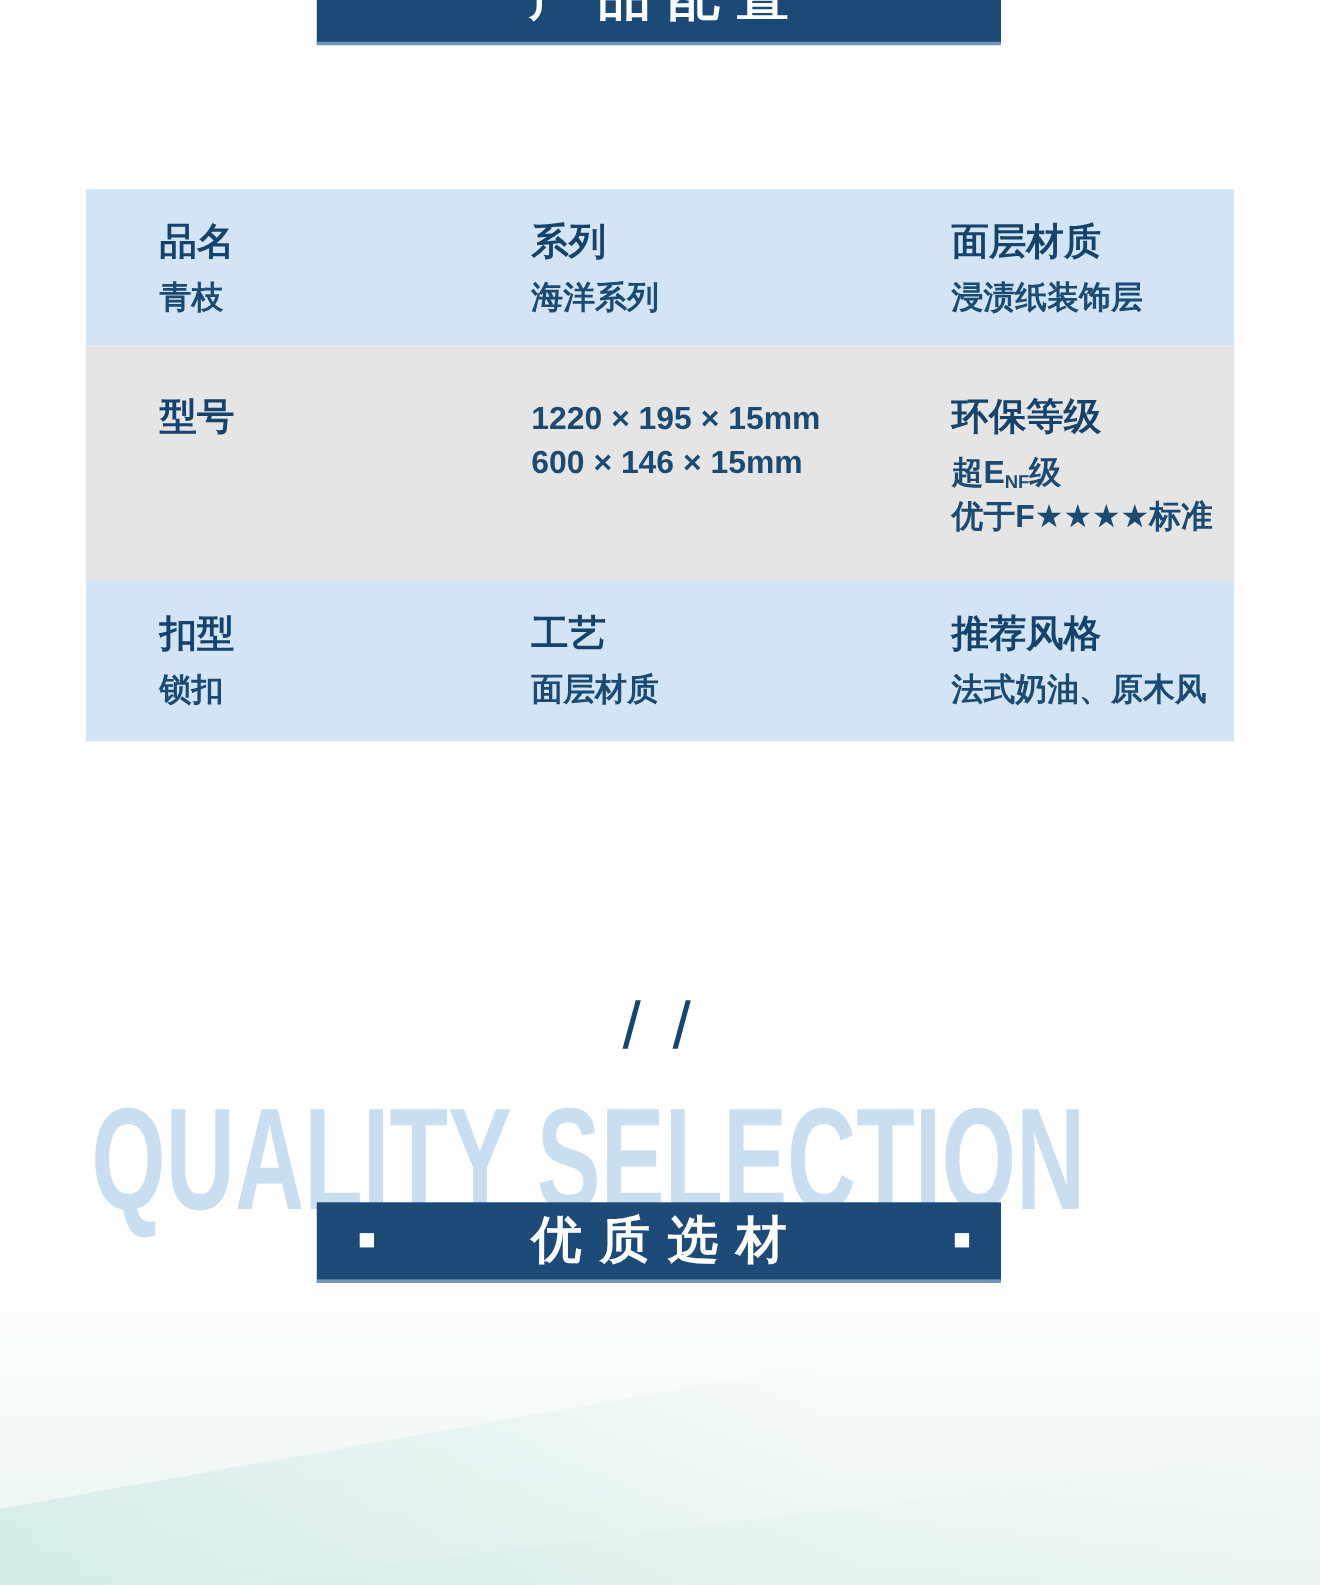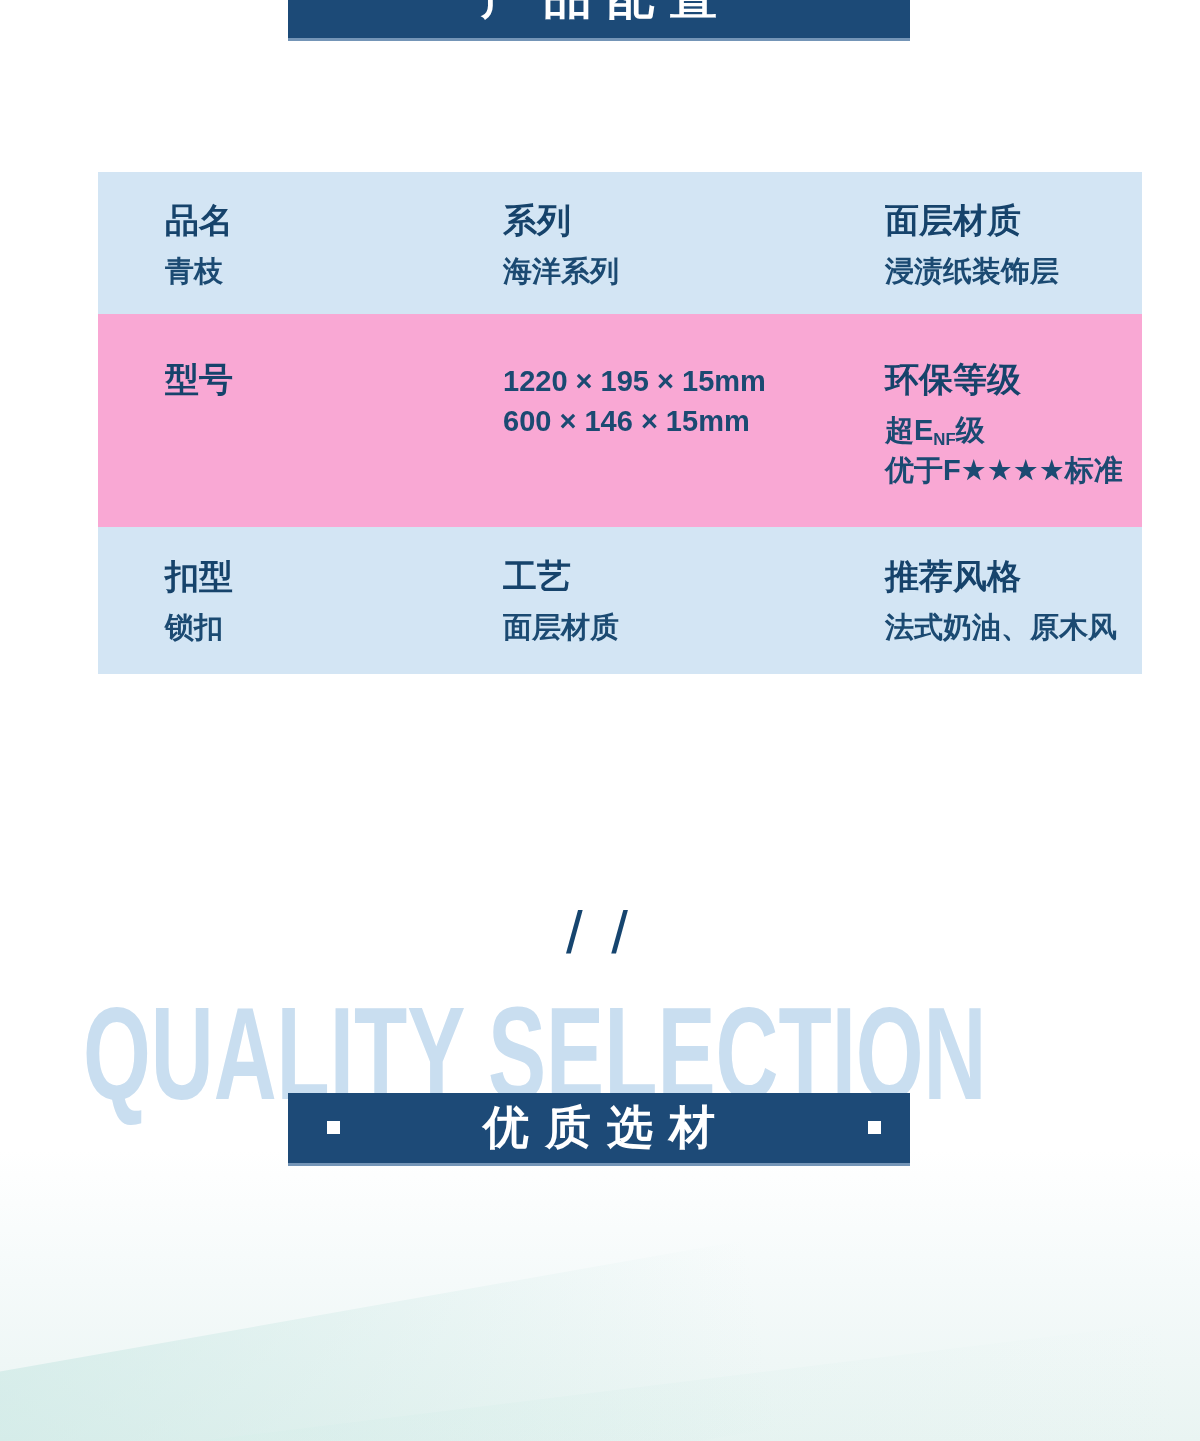--- a/index.html
+++ b/index.html
@@ -18,24 +18,23 @@
     position:absolute;left:0;top:-27px;width:100%;
     text-align:center;color:#ffffff;font-weight:bold;
     font-size:47px;line-height:1;letter-spacing:16px;text-indent:16px;
     white-space:nowrap;
   }
   
   .spec-row{
     position:absolute;left:78px;width:1044px;
     display:grid;grid-template-columns:335px 382px 327px;
     box-sizing:border-box;
-    margin-left:20px;
   }
   .row-1{top:172px;height:142px;background:#d3e5f4;}
-  .row-2{top:314px;height:213px;background:#f9a8d4;}
+  .row-2{top:314px;height:213px;background:#e5e5e5;}
   .row-3{top:527px;height:147px;background:#d3e5f4;}
   .cell{box-sizing:border-box;}
   .row-1 .cell{padding-top:30px;}
   .row-2 .cell{padding-top:47px;}
   .row-3 .cell{padding-top:31px;}
   .cell:nth-child(1){padding-left:67px;}
   .cell:nth-child(2){padding-left:70px;}
   .cell:nth-child(3){padding-left:70px;}
   .cell-label{
     color:#16436b;font-weight:bold;font-size:34px;line-height:1.1;

